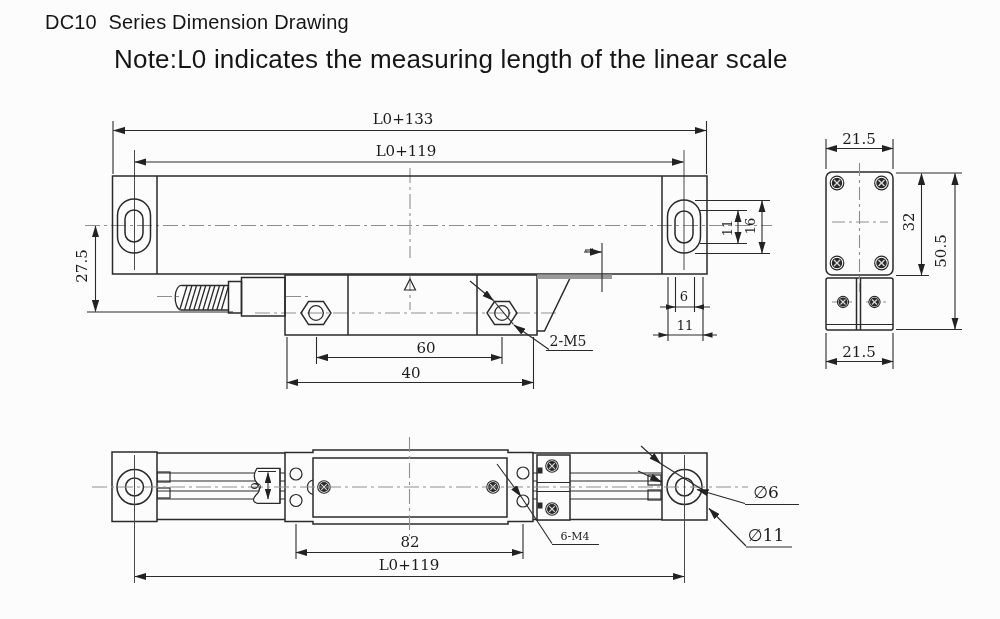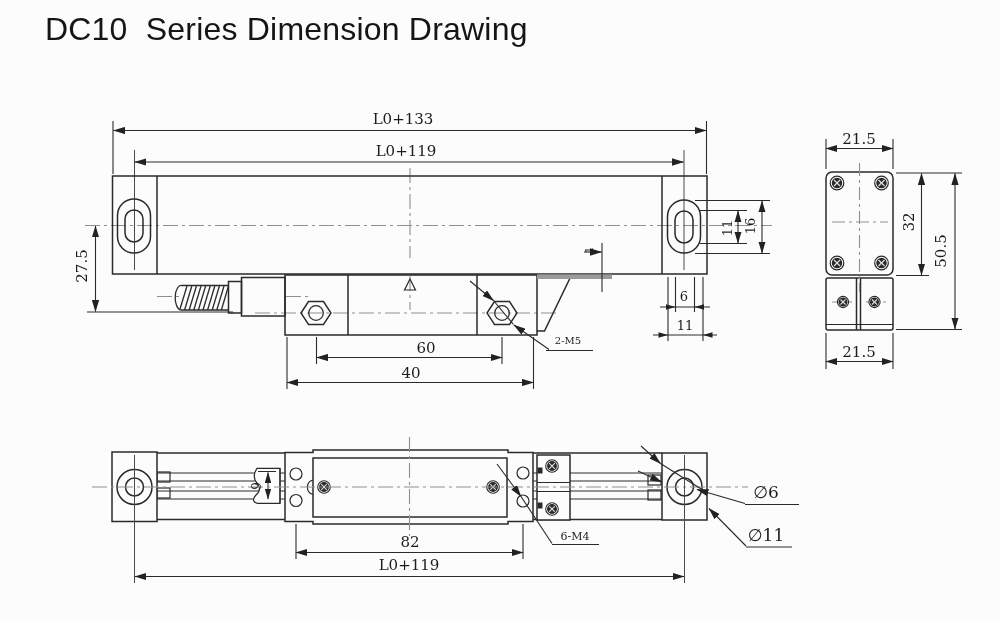--- a/index.html
+++ b/index.html
@@ -1,33 +1,34 @@
 <!DOCTYPE html>
 <html><head>
 <meta charset="utf-8">
 <style>
   html,body{margin:0;padding:0;background:#e8e8e8;}
   #stage{position:relative;width:1000px;height:619px;background:#fcfcfc;overflow:hidden;
          font-family:"Liberation Sans",sans-serif;}
   #drawing-svg{position:absolute;left:0;top:0;}
   .title-line{position:absolute;color:#151515;white-space:pre;letter-spacing:0.2px;}
-  #title1{left:45px;top:11px;font-size:32px;}
+  #title1{left:45px;top:11px;font-size:20px;}
   #title2{left:114px;top:44px;font-size:26px;}
   .dim{position:absolute;color:#1c1c1c;font-family:"DejaVu Serif",serif;
        transform:translate(-50%,-50%);white-space:nowrap;line-height:1;}
   .dim.rot{transform:translate(-50%,-50%) rotate(-90deg);}
-  .s15{font-size:15px;} .s14{font-size:10px;} .s13{font-size:13px;}
+  .s15{font-size:15px;} .s14{font-size:14px;} .s13{font-size:13px;}
   .s12{font-size:12px;} .s11{font-size:11px;} .s17{font-size:17px;}
 </style>
 </head>
 <body>
 
 <div id="stage">
 
   <div id="title1" class="title-line">DC10  Series Dimension Drawing</div>
+  <div id="title2" class="title-line">Note:L0 indicates the measuring length of the linear scale</div>
 
   <svg id="drawing-svg" width="1000" height="619" viewBox="0 0 1000 619">
     <defs>
       <marker id="arr" viewBox="0 0 10 6" refX="9.5" refY="3" markerWidth="11" markerHeight="6.6" orient="auto-start-reverse">
           <path d="M0 0 L10 3 L0 6 Z" fill="#222"></path>
         </marker>
       <g id="screw-big">
         <circle r="6.8" fill="#fff" stroke="#2a2a2a" stroke-width="1.2"></circle>
         <circle r="4.5" fill="#2b2b2b"></circle>
         <line x1="-3" y1="-3" x2="3" y2="3" stroke="#dcdcdc" stroke-width="1.2"></line>

